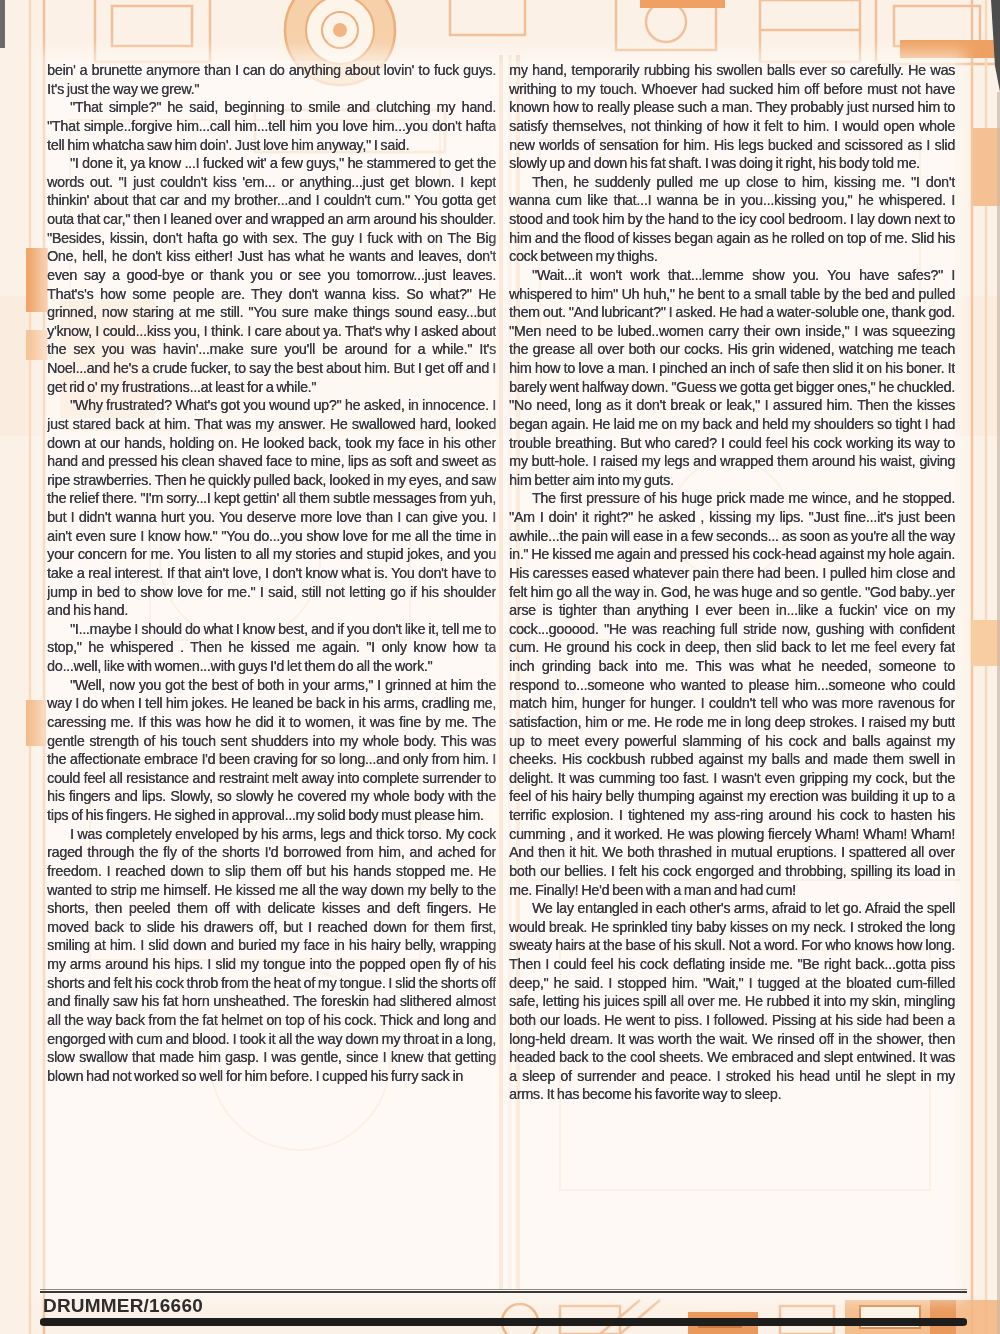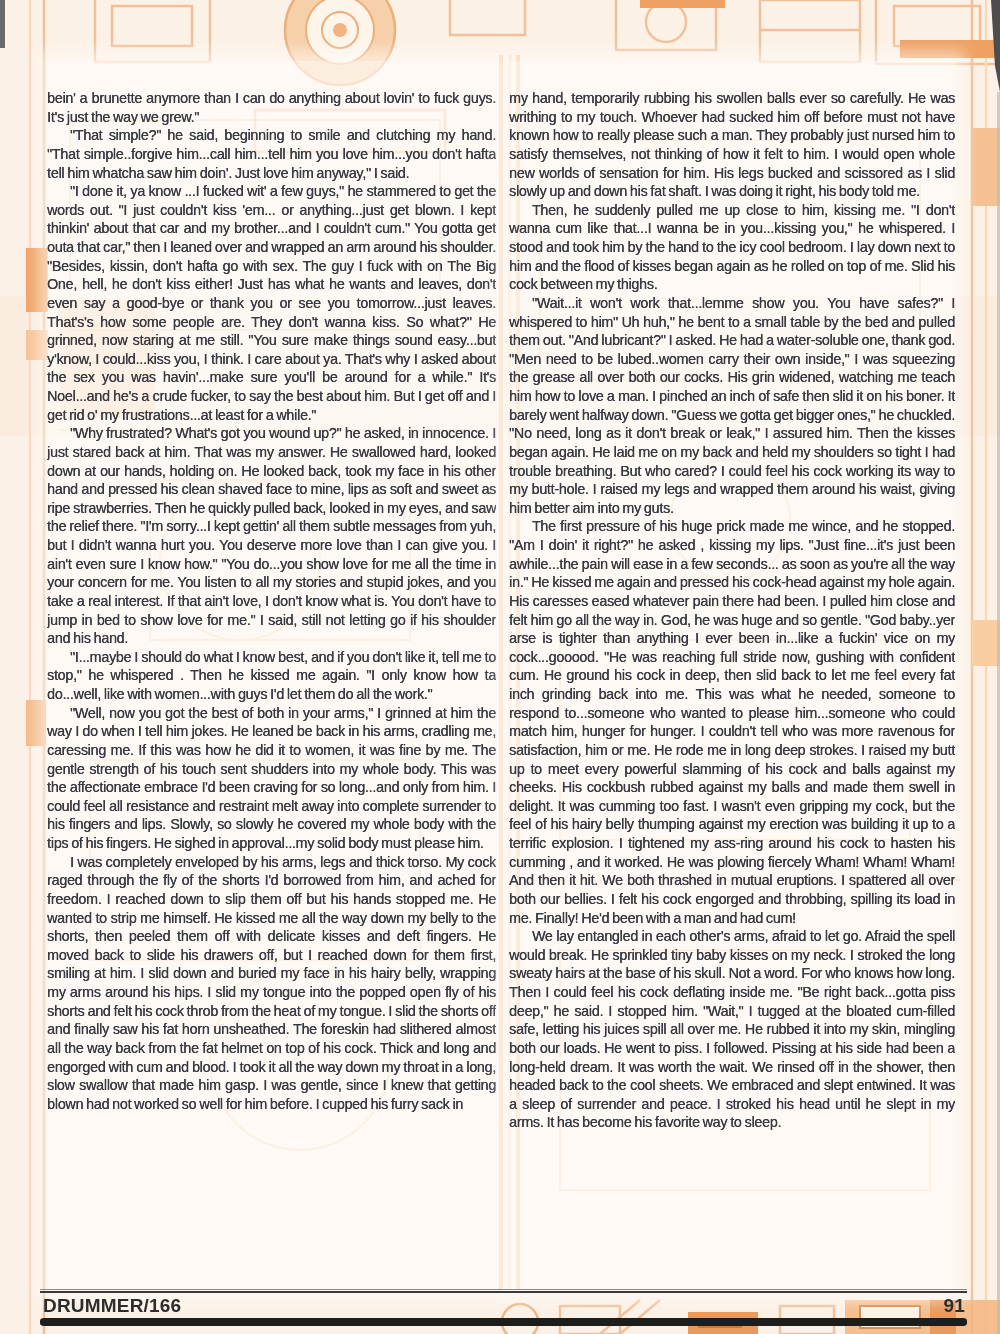--- a/index.html
+++ b/index.html
@@ -22,26 +22,26 @@
     margin:0;
     font-size:14.3px;
     line-height:18.62px;
     text-align:justify;
     text-indent:1.6em;
     color:#3a3a43;
     letter-spacing:-0.25px;
     word-spacing:-0.8px;
     text-shadow:0.25px 0 0 currentColor;
   }
-  .column p:first-child{text-indent:0;margin-top:28px;}
+  .column p:first-child{text-indent:0;}
   .footer{position:absolute;left:40px;right:33px;top:1289px;z-index:3;}
   .footer-rule-thin{height:1px;background:#8a8a86;}
   .footer-rule{height:2px;background:#3a3a38;margin-top:1px;}
   .footer-row{
-    display:flex;justify-content:space-between;align-items:baseline;
+    display:flex;justify-content:flex-start;align-items:baseline;
     padding:2px 2px 1px 3px;
     font-size:19px;font-weight:bold;color:#2d2d2d;letter-spacing:0.2px;
   }
   .footer-bar{height:8px;background:#1d1d1b;border-radius:4px/3px;}
 </style>
 </head>
 <body>
 
 <div class="page">
 
@@ -127,18 +127,18 @@
       <p>"Wait...it won't work that...lemme show you. You have safes?" I whispered to him" Uh huh," he bent to a small table by the bed and pulled them out. "And lubricant?" I asked. He had a water-soluble one, thank god. "Men need to be lubed..women carry their own inside," I was squeezing the grease all over both our cocks. His grin widened, watching me teach him how to love a man. I pinched an inch of safe then slid it on his boner. It barely went halfway down. "Guess we gotta get bigger ones," he chuckled. "No need, long as it don't break or leak," I assured him. Then the kisses began again. He laid me on my back and held my shoulders so tight I had trouble breathing. But who cared? I could feel his cock working its way to my butt-hole. I raised my legs and wrapped them around his waist, giving him better aim into my guts.</p>
       <p>The first pressure of his huge prick made me wince, and he stopped. "Am I doin' it right?" he asked , kissing my lips. "Just fine...it's just been awhile...the pain will ease in a few seconds... as soon as you're all the way in." He kissed me again and pressed his cock-head against my hole again. His caresses eased whatever pain there had been. I pulled him close and felt him go all the way in. God, he was huge and so gentle. "God baby..yer arse is tighter than anything I ever been in...like a fuckin' vice on my cock...gooood. "He was reaching full stride now, gushing with confident cum. He ground his cock in deep, then slid back to let me feel every fat inch grinding back into me. This was what he needed, someone to respond to...someone who wanted to please him...someone who could match him, hunger for hunger. I couldn't tell who was more ravenous for satisfaction, him or me. He rode me in long deep strokes. I raised my butt up to meet every powerful slamming of his cock and balls against my cheeks. His cockbush rubbed against my balls and made them swell in delight. It was cumming too fast. I wasn't even gripping my cock, but the feel of his hairy belly thumping against my erection was building it up to a terrific explosion. I tightened my ass-ring around his cock to hasten his cumming , and it worked. He was plowing fiercely Wham! Wham! Wham! And then it hit. We both thrashed in mutual eruptions. I spattered all over both our bellies. I felt his cock engorged and throbbing, spilling its load in me. Finally! He'd been with a man and had cum!</p>
       <p>We lay entangled in each other's arms, afraid to let go. Afraid the spell would break. He sprinkled tiny baby kisses on my neck. I stroked the long sweaty hairs at the base of his skull. Not a word. For who knows how long. Then I could feel his cock deflating inside me. "Be right back...gotta piss deep," he said. I stopped him. "Wait," I tugged at the bloated cum-filled safe, letting his juices spill all over me. He rubbed it into my skin, mingling both our loads. He went to piss. I followed. Pissing at his side had been a long-held dream. It was worth the wait. We rinsed off in the shower, then headed back to the cool sheets. We embraced and slept entwined. It was a sleep of surrender and peace. I stroked his head until he slept in my arms. It has become his favorite way to sleep.</p>
     </div>
 
   <div class="footer">
     <div class="footer-rule-thin"></div>
     <div class="footer-rule"></div>
     <div class="footer-row">
       <span>DRUMMER/166</span>
-      <span>91</span>
+      <span>60</span>
     </div>
     <div class="footer-bar"></div>
   </div>
 
 </div>
 
 </body></html>

